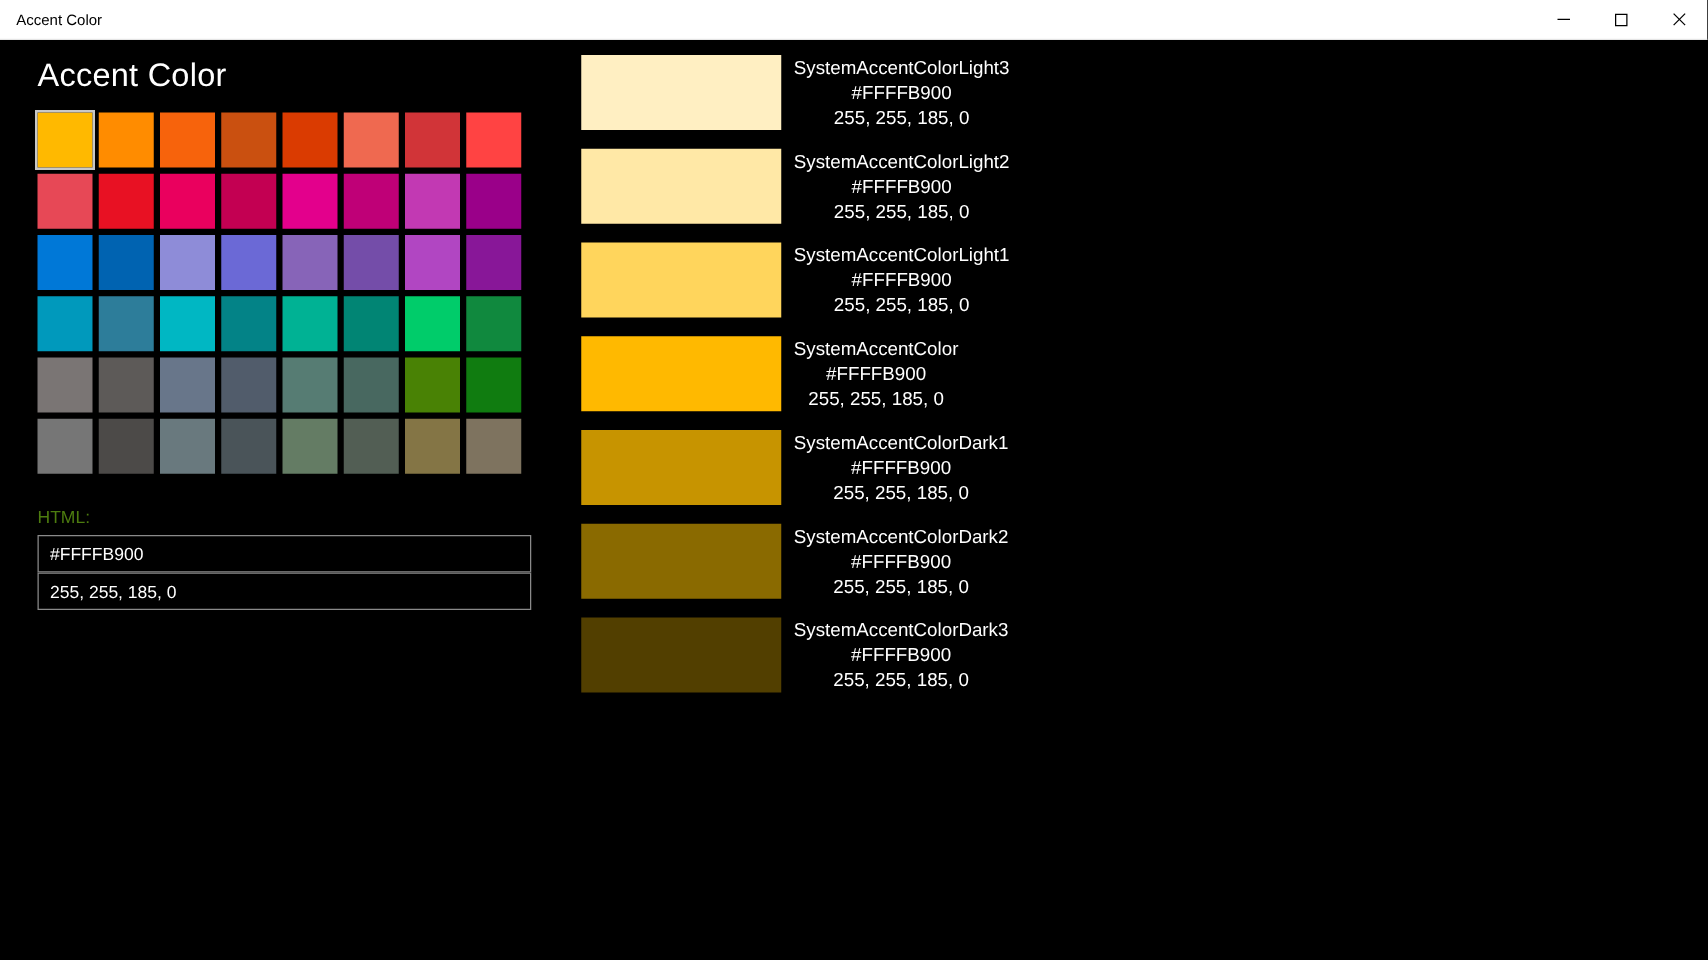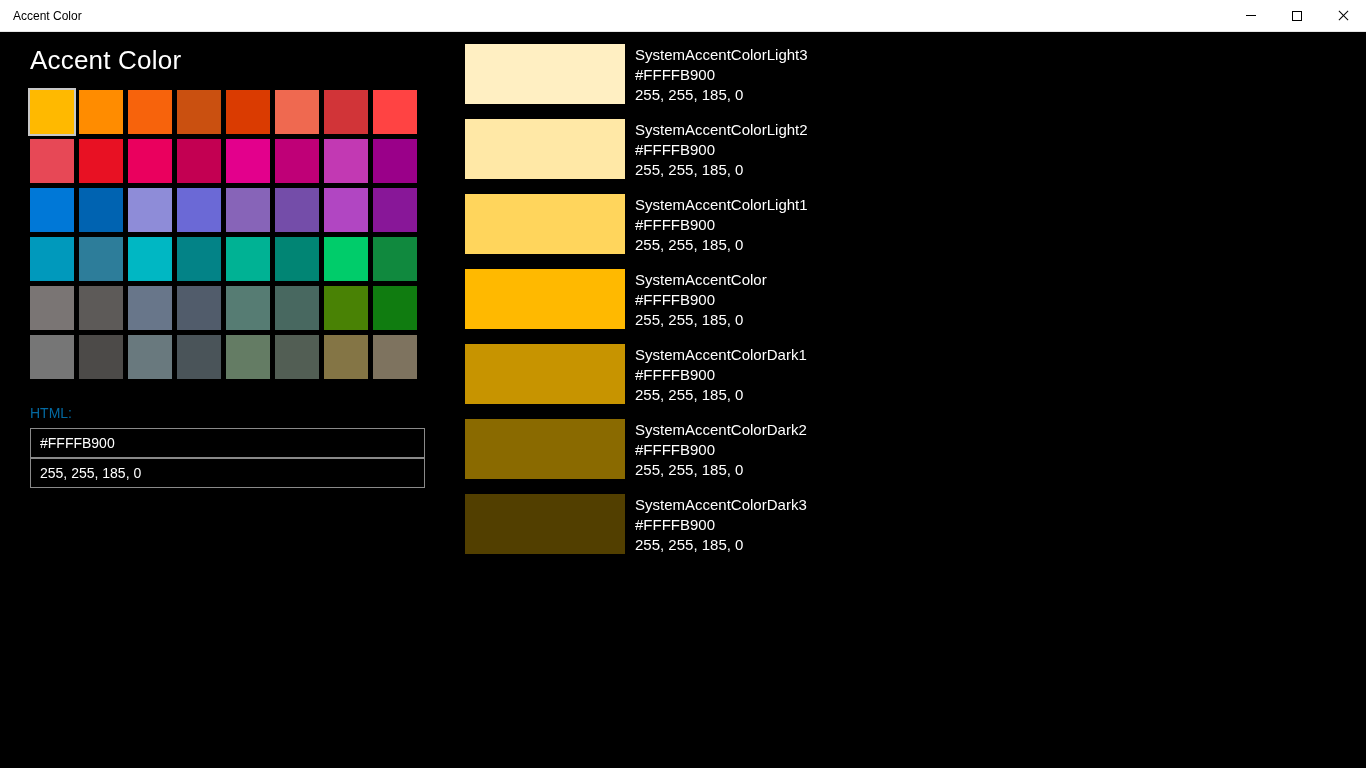--- a/index.html
+++ b/index.html
@@ -44,38 +44,38 @@
   }
   .palette-grid {
     display: grid;
     grid-template-columns: repeat(8, 44px);
     grid-auto-rows: 44px;
     gap: 5px;
   }
   .swatch { width: 44px; height: 44px; cursor: pointer; }
   .swatch.selected { outline: 2px solid #c8c8c8; outline-offset: 0px; }
 
-  .field-label { font-size: 14px; color: #0369a1; margin-top: 26px; margin-bottom: 7px; }
+  .field-label { font-size: 14px; color: #4d7c0f; margin-top: 26px; margin-bottom: 7px; }
   .text-input {
     width: 395px; height: 30px;
     background: #000; color: #fff;
     border: 1px solid #8a8a8a;
     font-family: "Liberation Sans", sans-serif;
     font-size: 14px;
     padding: 0 9px;
     outline: none;
   }
 
   
   .right-col { position: absolute; left: 465px; top: 32px; width: 620px; }
   .right-col .section-heading { margin-left: 0; }
   .variants-list { margin-top: 12px; }
   .variant-row { display: flex; margin-bottom: 14px; }
   .variant-swatch { width: 160px; height: 60px; flex: 0 0 160px; }
-  .variant-text { margin-left: 10px; padding-top: 1px; }
+  .variant-text { margin-left: 10px; padding-top: 1px; text-align: center; }
   .variant-text div { font-size: 15px; line-height: 20px; color: #fff; }
 </style>
 </head>
 <body>
 
 <div class="titlebar">
   <span class="titlebar-title">Accent Color</span>
   <span class="titlebar-spacer"></span>
   <div class="caption-btn">
     <span class="min-glyph"></span>

